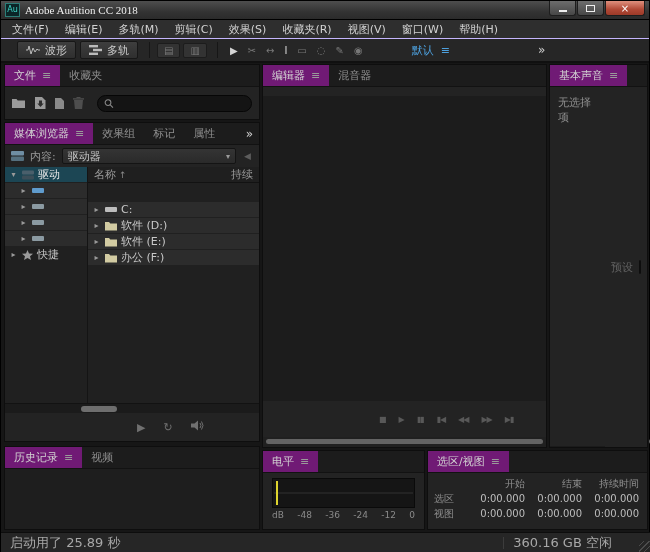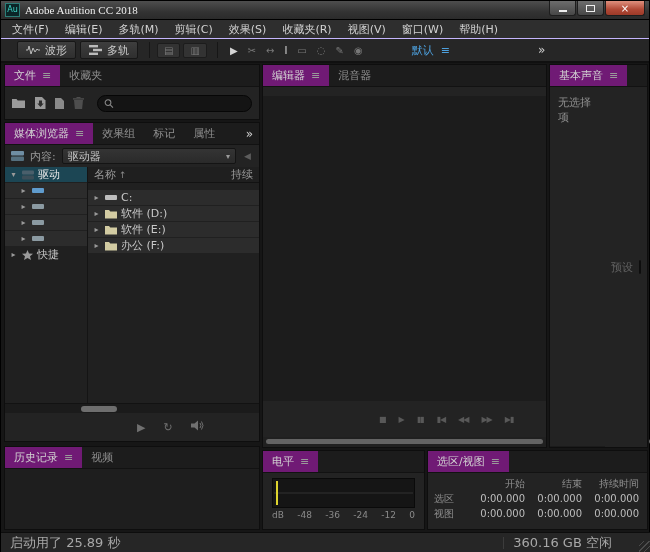--- a/index.html
+++ b/index.html
@@ -56,21 +56,21 @@
   .select .dd { margin-left:auto; font-size:8px; color:#9a9a9a; }
   .back-icon { color:#5c5c5c; font-size:9px; padding:0 2px; }
   .browser { flex:1; display:flex; background:#202020; overflow:hidden; }
   .tree-col { width:83px; border-right:1px solid #141414; overflow:hidden; }
   .list-col { flex:1; display:flex; flex-direction:column; overflow:hidden; }
   .trow, .lrow { height:15px; margin-bottom:1px; display:flex; align-items:center; gap:4px; padding-left:4px; white-space:nowrap; }
   .stripe { background:#2c2c2c; }
   .trow.selected { background:#1c4654; color:#e8e8e8; }
   .trow.child { padding-left:14px; }
   .twisty { width:9px; font-size:8px; color:#9a9a9a; text-align:center; flex:0 0 auto; }
-  .lheader { height:16px; background:#1f1f1f; border-bottom:1px solid #121212; display:flex; align-items:center; padding:0 6px; color:#9a9a9a; margin-bottom:7px; }
+  .lheader { height:16px; background:#1f1f1f; border-bottom:1px solid #121212; display:flex; align-items:center; padding:0 6px; color:#9a9a9a; margin-bottom:19px; }
   .lheader .sort { font-size:9px; margin-left:3px; color:#8a8a8a; }
   .lheader .dur { margin-left:auto; }
   .hscroll { height:10px; background:#1b1b1b; border-top:1px solid #121212; position:relative; flex:0 0 auto; }
   .hthumb { position:absolute; left:76px; top:2px; width:36px; height:6px; background:#6e6e6e; border-radius:3px; }
   .media-bottom { height:28px; display:flex; align-items:center; gap:18px; padding-left:132px; flex:0 0 auto; color:#707070; }
   .media-bottom .g { font-size:11px; }
 
   
   .editor-panel { left:261px; top:63px; width:285px; height:384px;gap:9px; }
   .wave-area { flex:1; background:#1c1c1c; }

